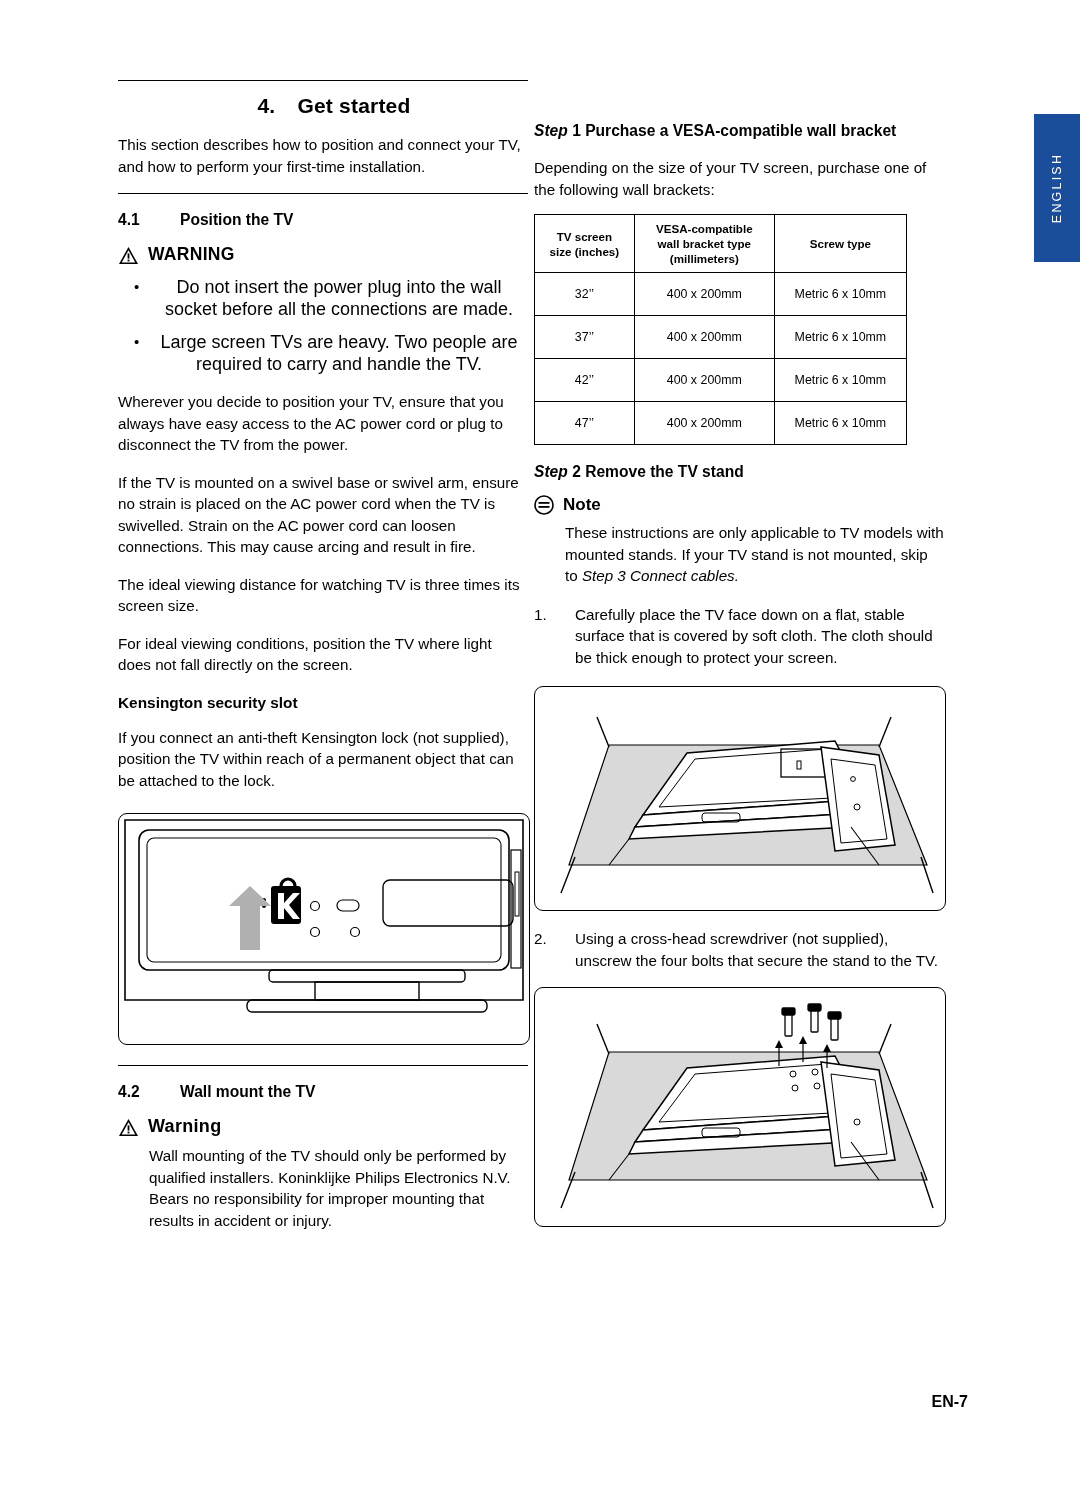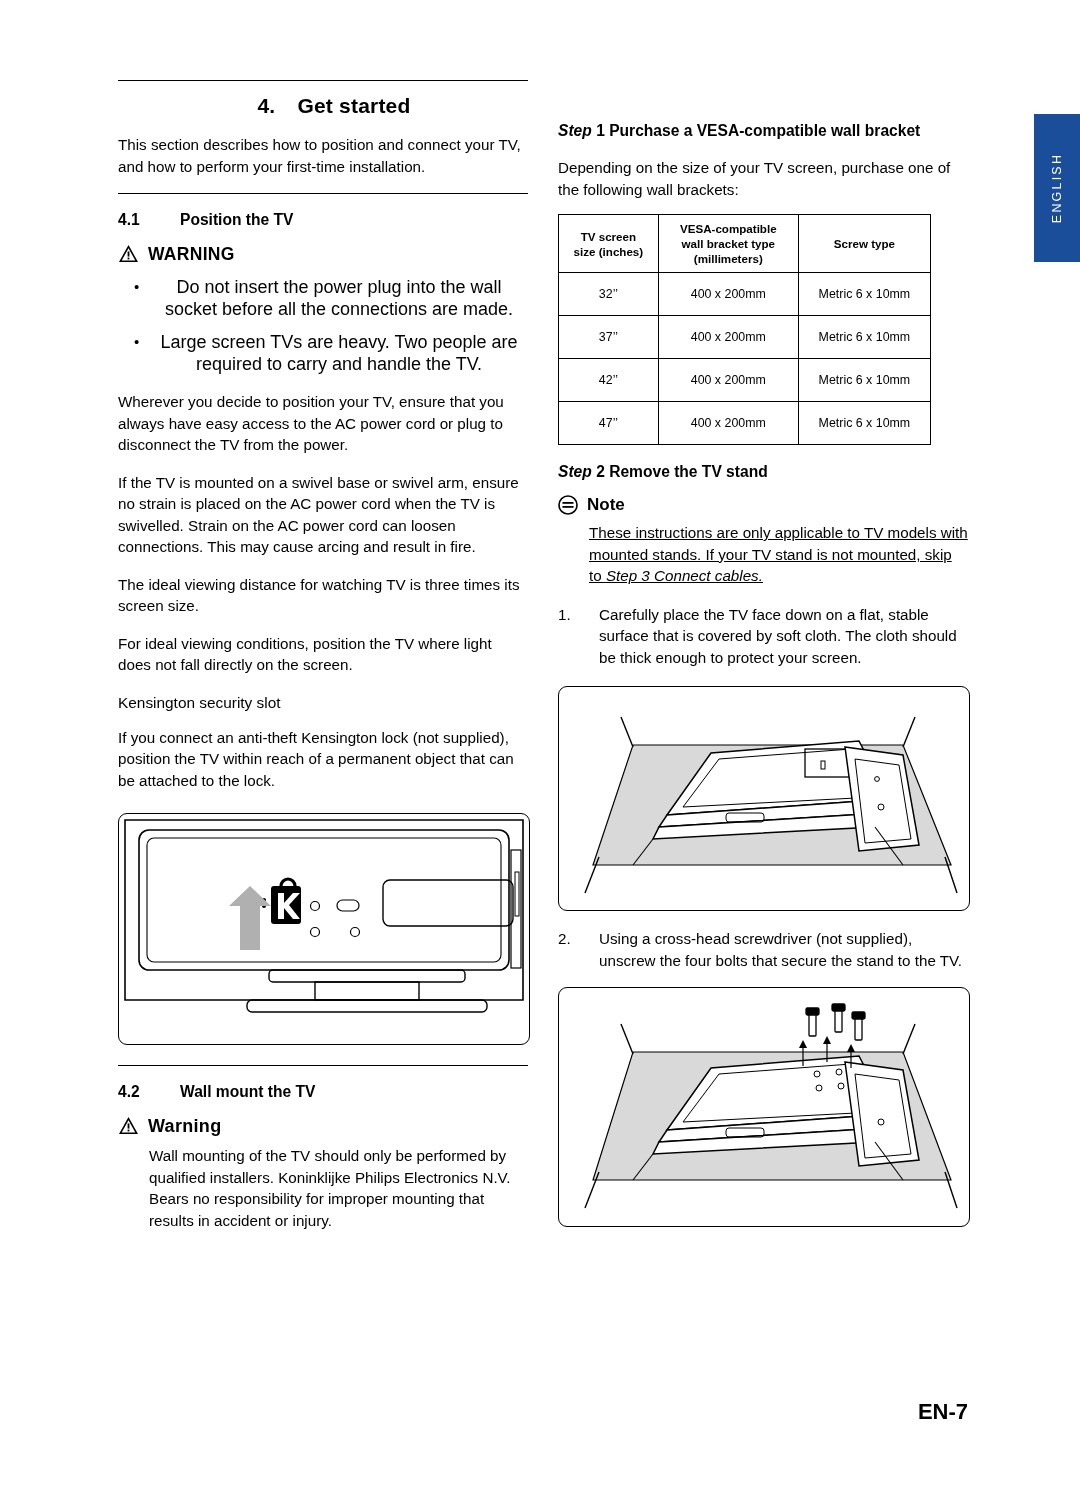--- a/index.html
+++ b/index.html
@@ -23,21 +23,21 @@
   }
   
   .col-left {
     position: absolute;
     left: 118px;
     top: 80px;
     width: 410px;
   }
   .col-right {
     position: absolute;
-    left: 558px;
+    left: 534px;
     top: 120px;
     width: 410px;
   }
   
   .rule {
     border-top: 1.6px solid #000;
     width: 100%;
     margin: 0;
   }
   h1.section-head {
@@ -62,27 +62,27 @@
     font-weight: bold;
     margin-top: 17px;
   }
   .sub-head .num {
     display: inline-block;
     width: 62px;
     font-weight: bold;
   }
   .minor-head {
     font-size: 15.4px;
-    font-weight: normal;
+    font-weight: bold;
     margin-top: 18px;
   }
   
   .warn-row {
     display: flex;
-    align-items: flex-start;
+    align-items: flex-end;
     gap: 9px;
     margin-top: 15px;
   }
   .warn-title {
     font-size: 18px;
     font-weight: bold;
     letter-spacing: .3px;
   }
   .warn-title.caps {
     font-size: 17.5px;
@@ -168,21 +168,20 @@
     font-size: 17px;
     font-weight: bold;
   }
   .note-icon {
     width: 20px; height: 20px; flex: none;
   }
   .note-body {
     font-size: 15.2px;
     line-height: 21.5px;
     margin: 7px 0 0 31px;
-    text-decoration: underline;
   }
   .note-body .it { font-style: italic; }
   ol.numsteps {
     list-style: none;
     margin: 0; padding: 0;
   }
   ol.numsteps li {
     position: relative;
     padding-left: 41px;
     font-size: 15.2px;
@@ -212,22 +211,22 @@
     top: 50%;
     transform: translate(-50%,-50%) rotate(-90deg);
     white-space: nowrap;
     font-size: 12.5px;
     letter-spacing: 2.2px;
   }
   
   .folio {
     position: absolute;
     right: 112px;
-    bottom: 66px;
-    font-size: 22px;
+    bottom: 80px;
+    font-size: 16px;
     font-weight: bold;
   }
 </style>
 </head>
 <body>
 
 <div class="page">
 
   <div class="lang-tab">
     <span>ENGLISH</span>

